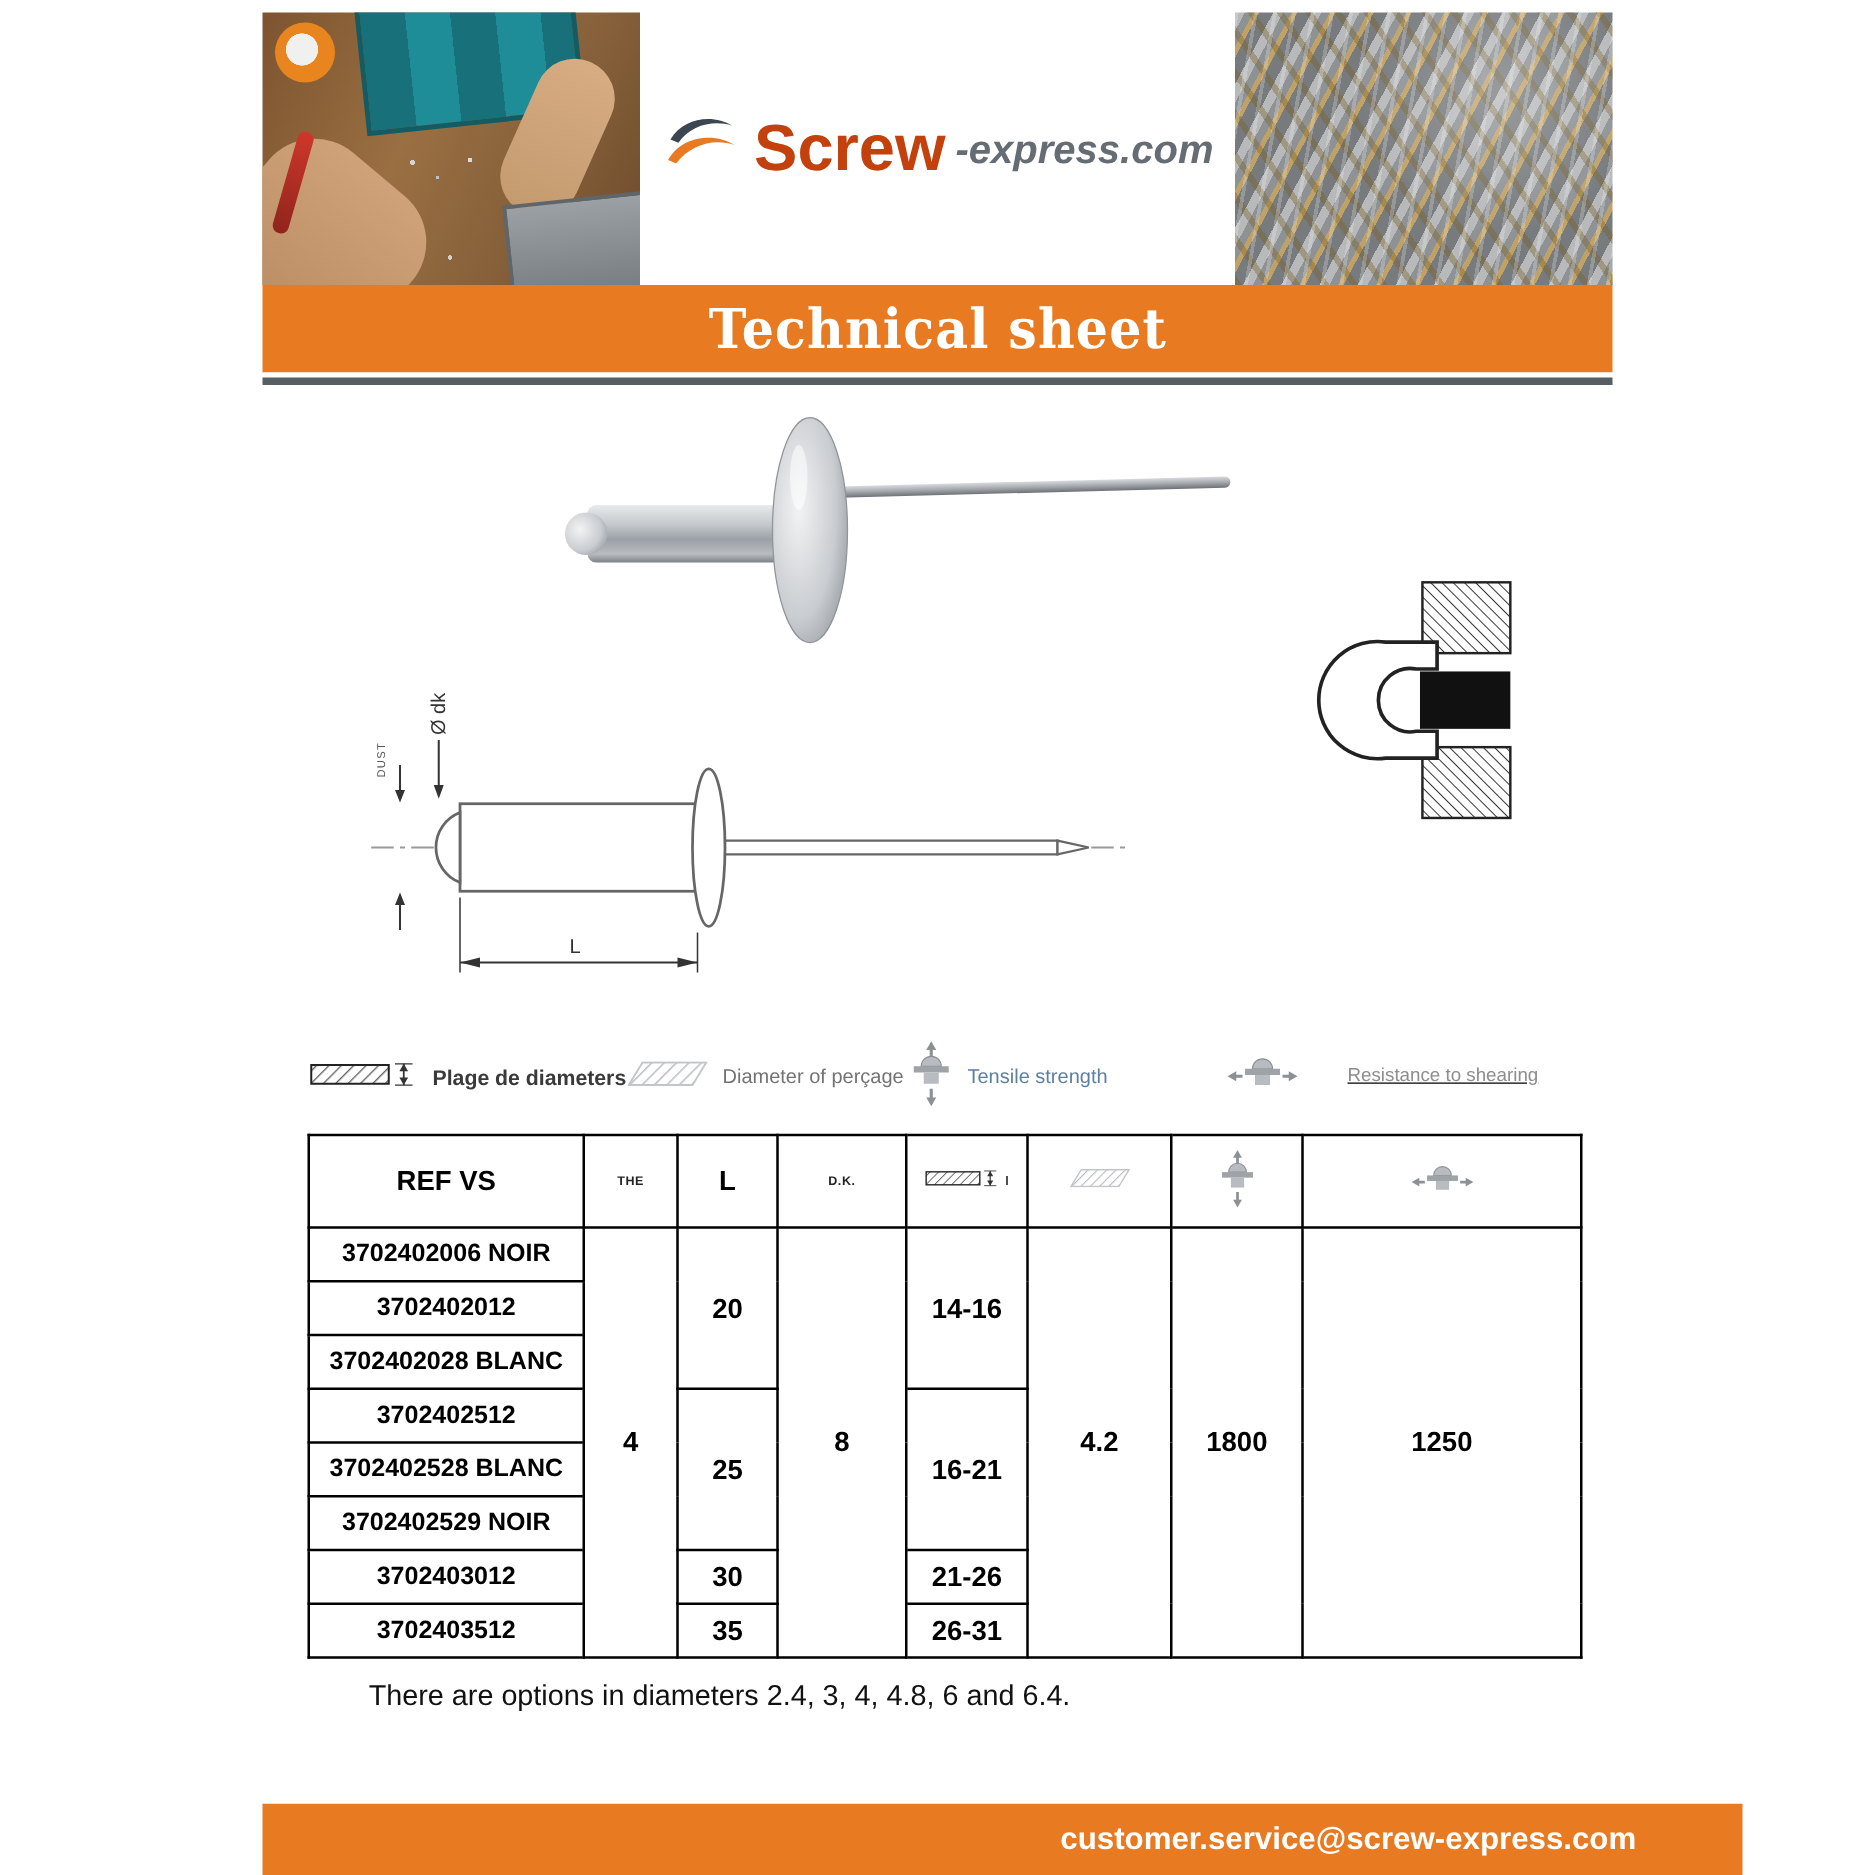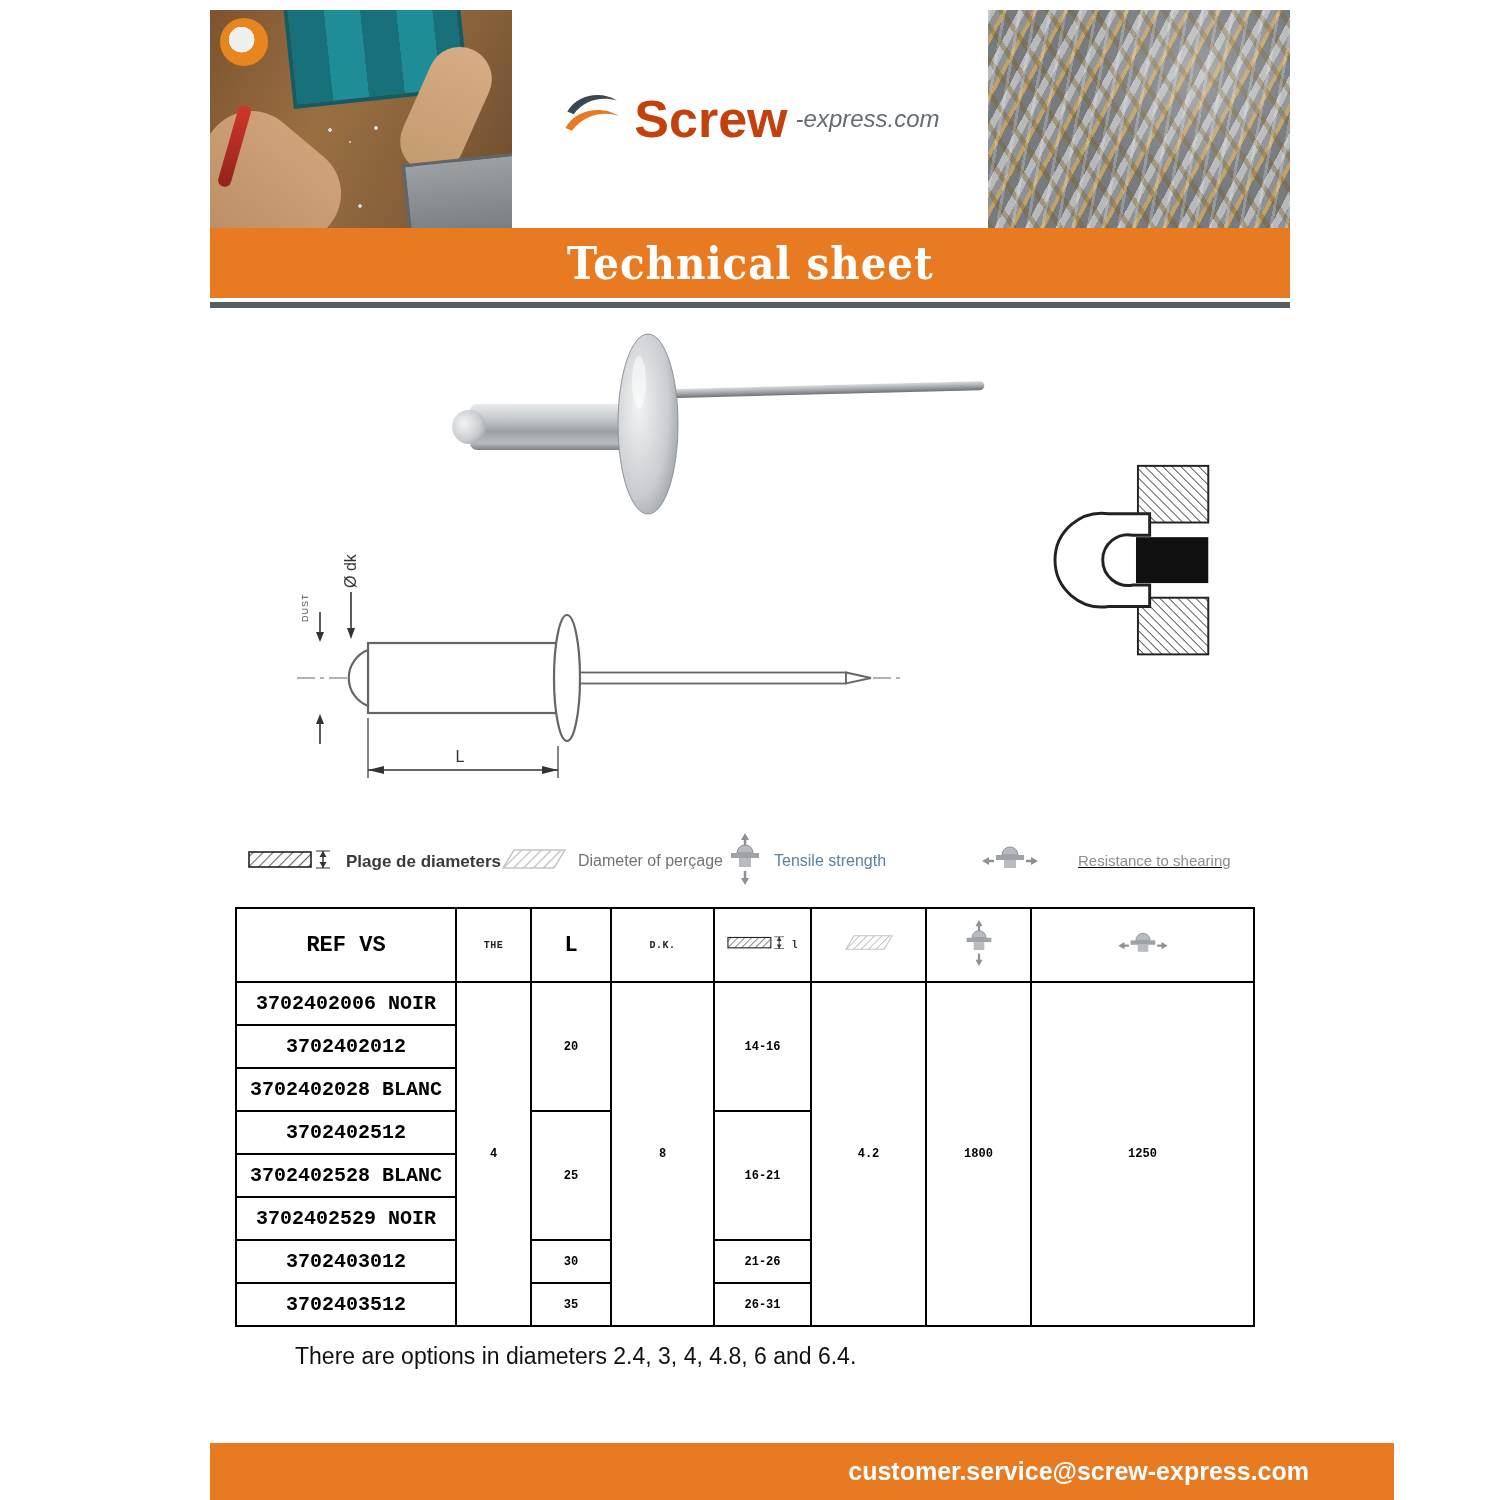--- a/index.html
+++ b/index.html
@@ -31,21 +31,21 @@
             background:linear-gradient(#cfa27a,#b98c63); border-radius:48px; transform:rotate(40deg); }
   .pl-arm2 { position:absolute; right:34px; top:34px; width:64px; height:132px;
              background:linear-gradient(#d7ac83,#c49a6f); border-radius:32px; transform:rotate(24deg); }
   .pl-tool { position:absolute; left:18px; top:94px; width:13px; height:84px;
              background:linear-gradient(#cf372b,#8f241c); border-radius:6px; transform:rotate(16deg); }
   .pl-metalbox { position:absolute; right:-16px; bottom:-18px; width:122px; height:88px;
                  background:linear-gradient(#9aa0a4,#73797d); transform:rotate(-6deg); border:3px solid #5f666b; }
 
   .logo-area { flex:1; display:flex; align-items:center; justify-content:center; gap:8px; background:#fff; }
   .logo-brand { font-size:52px; font-weight:bold; color:#c2410c; }
-  .logo-suffix { font-size:24px; font-weight:normal; font-style:italic; color:#666c74; }
+  .logo-suffix { font-size:32px; font-weight:bold; font-style:italic; color:#666c74; }
 
   .photo-right { width:302px; background:
       radial-gradient(circle at 70% 30%, rgba(255,255,255,.25), transparent 45%),
       repeating-linear-gradient(100deg, rgba(255,255,255,.22) 0 3px, transparent 3px 15px),
       repeating-linear-gradient(55deg, rgba(120,95,35,.38) 0 5px, transparent 5px 19px),
       repeating-linear-gradient(118deg, #b7b9bb 0 7px, #8f9295 7px 13px, #c0a267 13px 17px, #787b7e 17px 27px); }
 
   
   .banner { height:70px; background:#e87a22; display:flex; align-items:center; justify-content:center; }
   .banner-title { color:#fff; font-family:"DejaVu Serif", serif; font-weight:bold; font-size:44px;
@@ -67,28 +67,28 @@
   .li-crimp { left:38px; top:24px; }
   .li-drill { left:292px; top:26px; }
   .li-tensile { left:518px; top:10px; }
   .li-shear { left:772px; top:18px; gap:40px;text-decoration:underline; }
   .lbl-crimp { font-size:17px; font-weight:bold; color:#3a3a3a; }
   .lbl-drill { font-size:16px; color:#737373; }
   .lbl-tensile { font-size:16px; color:#5d7fa0; }
   .lbl-shear { font-size:15px; color:#8d8d8d; }
 
   
-  .spec-table { border-collapse:collapse; margin-left:25px; table-layout:fixed; width:1018px;font-family:Liberation Mono, monospace; }
+  .spec-table { border-collapse:collapse; margin-left:36px; table-layout:fixed; width:1018px; }
   .spec-table th, .spec-table td { border:2px solid #000; text-align:center; vertical-align:middle; padding:0; background:#fff; }
   .spec-table thead tr { height:74px; }
   .spec-table tbody tr { height:43px; }
   .ref-head, .l-head { font-size:22px; font-weight:bold; color:#000; }
   .tiny-head { font-size:10px; font-weight:bold; color:#222; letter-spacing:.5px; }
   .cell-ref { font-size:20px; font-weight:bold; color:#000; }
-  .cell-num { font-size:12px; font-weight:bold; color:#000; }
+  .cell-num { font-size:22px; font-weight:bold; color:#000; }
   .hdr-icon-wrap { display:flex; align-items:center; justify-content:center; gap:4px; }
   .grip-unit { font-size:10px; color:#333; }
 
   .note { margin:16px 0 0 85px; font-size:23px; color:#111; }
 
   
   .footer { position:absolute; left:210px; bottom:0; width:1184px; height:57px; background:#e87a22;
             display:flex; align-items:center; justify-content:flex-end; padding-right:85px; }
   .footer-email { color:#fff; font-weight:bold; font-size:25px; text-decoration:none; }
 </style>

